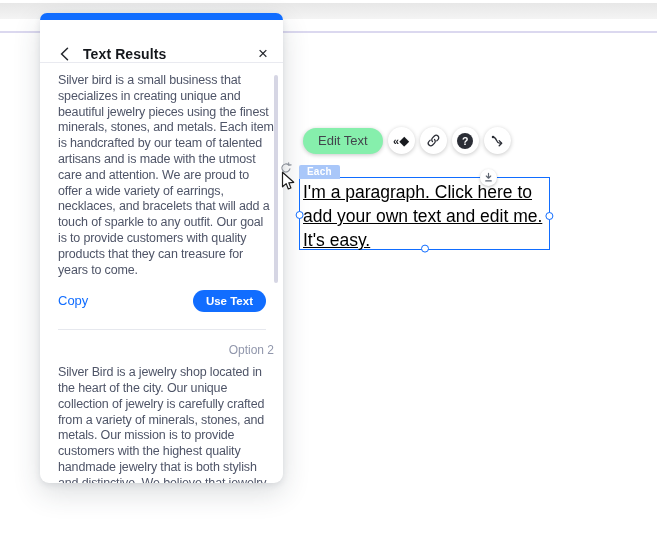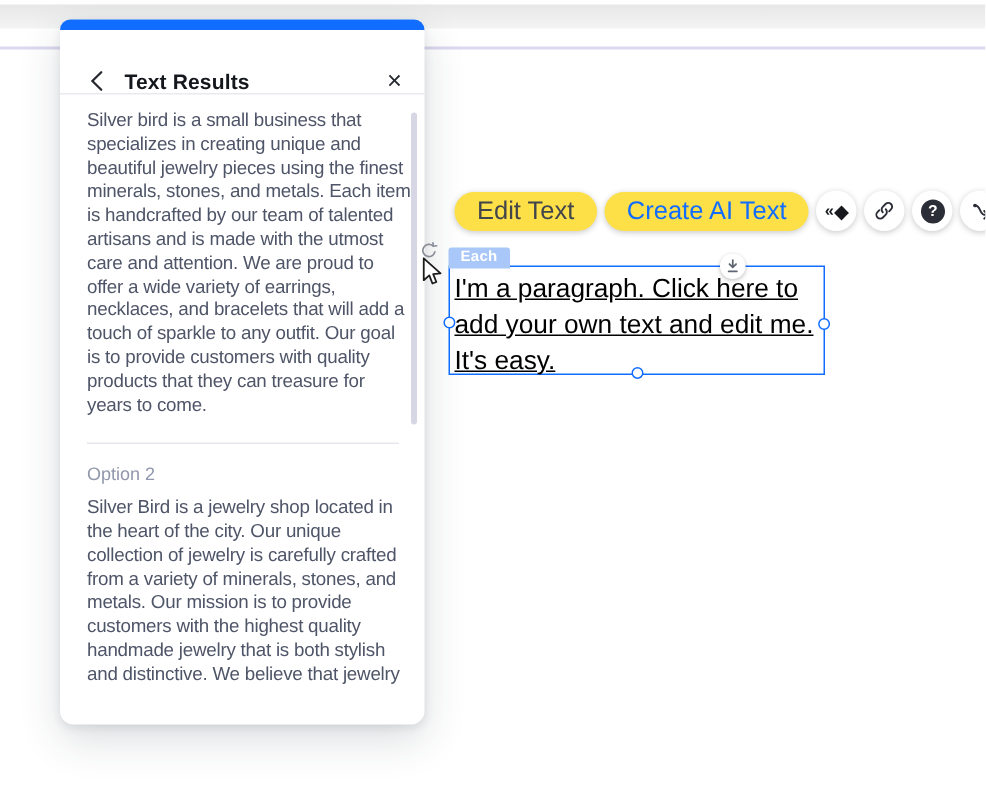--- a/index.html
+++ b/index.html
@@ -28,28 +28,28 @@
   .panel-body { position:relative; height:420px; overflow:hidden; padding:10px 9px 12px 18px;
     font-size:12.5px; line-height:15.8px; letter-spacing:-0.15px; color:#4f5568; }
   .option-text { width:216px; }
   .actions { display:flex; align-items:center; justify-content:space-between;
     width:208px; margin-top:12px; }
   .copy-link { color:#116dff; font-size:13px; letter-spacing:0; text-decoration:none; cursor:pointer; }
   .use-text-btn { background:#116dff; color:#fff; border:none; border-radius:15px;
     font-size:11.5px; font-weight:700; padding:5px 13px; cursor:pointer;
     font-family:"Liberation Sans", sans-serif; letter-spacing:0; }
   .option-divider { border:none; border-top:1px solid #e6e8ee; width:208px; margin:17px 0 0; }
-  .option-label { color:#9197ac; font-size:12px; letter-spacing:0; margin:13px 0 6px; }
+  .option-label { color:#9197ac; font-size:12px; letter-spacing:0; margin:13px 0 6px;text-align:right; }
   .scroll-thumb { position:absolute; right:5px; top:62px; width:4px; height:208px;
     background:#d6d6e4; border-radius:2px; }
 
   
   .toolbar { position:absolute; left:303px; top:127px; display:flex; align-items:center; gap:5px; }
-  .pill { height:26px; border:none; border-radius:16px; background:#fde047; cursor:pointer;
-    padding:0 15px; font-family:"Liberation Sans", sans-serif; font-size:17px;
+  .pill { height:26px; border:none; border-radius:16px; background:#86efac; cursor:pointer;
+    padding:0 15px; font-family:"Liberation Sans", sans-serif; font-size:13px;
     box-shadow:0 1px 4px rgba(0,0,0,.22); white-space:nowrap;text-align:center; }
   .pill.gray { color:#42454c; }
   .pill.blue { color:#116dff; font-weight:500; }
   .circle { width:27px; height:27px; border:none; border-radius:50%; background:#fff; cursor:pointer;
     box-shadow:0 1px 4px rgba(0,0,0,.22); display:flex; align-items:center; justify-content:center; padding:0; }
   .anim { display:flex; align-items:center; color:#17191e; }
   .anim .chev { font-size:11px; font-weight:700; letter-spacing:-1px; margin-right:1px; }
   .anim .dia { font-size:13px; line-height:1; }
   .help-dot { width:16px; height:16px; border-radius:50%; background:#2b2e36; color:#fff;
     font-size:10.5px; font-weight:700; display:flex; align-items:center; justify-content:center; }
@@ -87,30 +87,33 @@
       <button class="back-btn">
         <svg width="9" height="14" viewBox="0 0 9 14">
           <path d="M7.5 1.2 1.6 7l5.9 5.8" stroke="#25282e" stroke-width="1.5" fill="none" stroke-linecap="round"></path>
         </svg>
       </button>
       <h2 class="panel-title">Text Results</h2>
       <button class="close-btn">×</button>
     </header>
     <div class="panel-body">
       <p class="option-text">Silver bird is a small business that specializes in creating unique and beautiful jewelry pieces using the finest minerals, stones, and metals. Each item is handcrafted by our team of talented artisans and is made with the utmost care and attention. We are proud to offer a wide variety of earrings, necklaces, and bracelets that will add a touch of sparkle to any outfit. Our goal is to provide customers with quality products that they can treasure for years to come.</p>
+      <div class="actions">
+        <a class="copy-link">Copy</a>
+        <button class="use-text-btn">Use Text</button>
+      </div>
       <hr class="option-divider">
       <div class="option-label">Option 2</div>
       <p class="option-text">Silver Bird is a jewelry shop located in the heart of the city. Our unique collection of jewelry is carefully crafted from a variety of minerals, stones, and metals. Our mission is to provide customers with the highest quality handmade jewelry that is both stylish and distinctive. We believe that jewelry</p>
     </div>
     <div class="scroll-thumb"></div>
   </section>
 
   <div class="toolbar">
     <button class="pill gray">Edit Text</button>
-    <button class="pill blue">Create AI Text</button>
     <button class="circle">
       <span class="anim">
           <span class="chev">«</span>
           <span class="dia">◆</span>
         </span>
     </button>
     <button class="circle">
       <svg width="15" height="15" viewBox="0 0 24 24">
         <path d="M10.4 13.6a4.1 4.1 0 0 1 0-5.8l3-3a4.1 4.1 0 0 1 5.8 5.8l-2 2" stroke="#2b2e36" stroke-width="2" fill="none" stroke-linecap="round"></path>
         <path d="M13.6 10.4a4.1 4.1 0 0 1 0 5.8l-3 3a4.1 4.1 0 0 1-5.8-5.8l2-2" stroke="#2b2e36" stroke-width="2" fill="none" stroke-linecap="round"></path>

